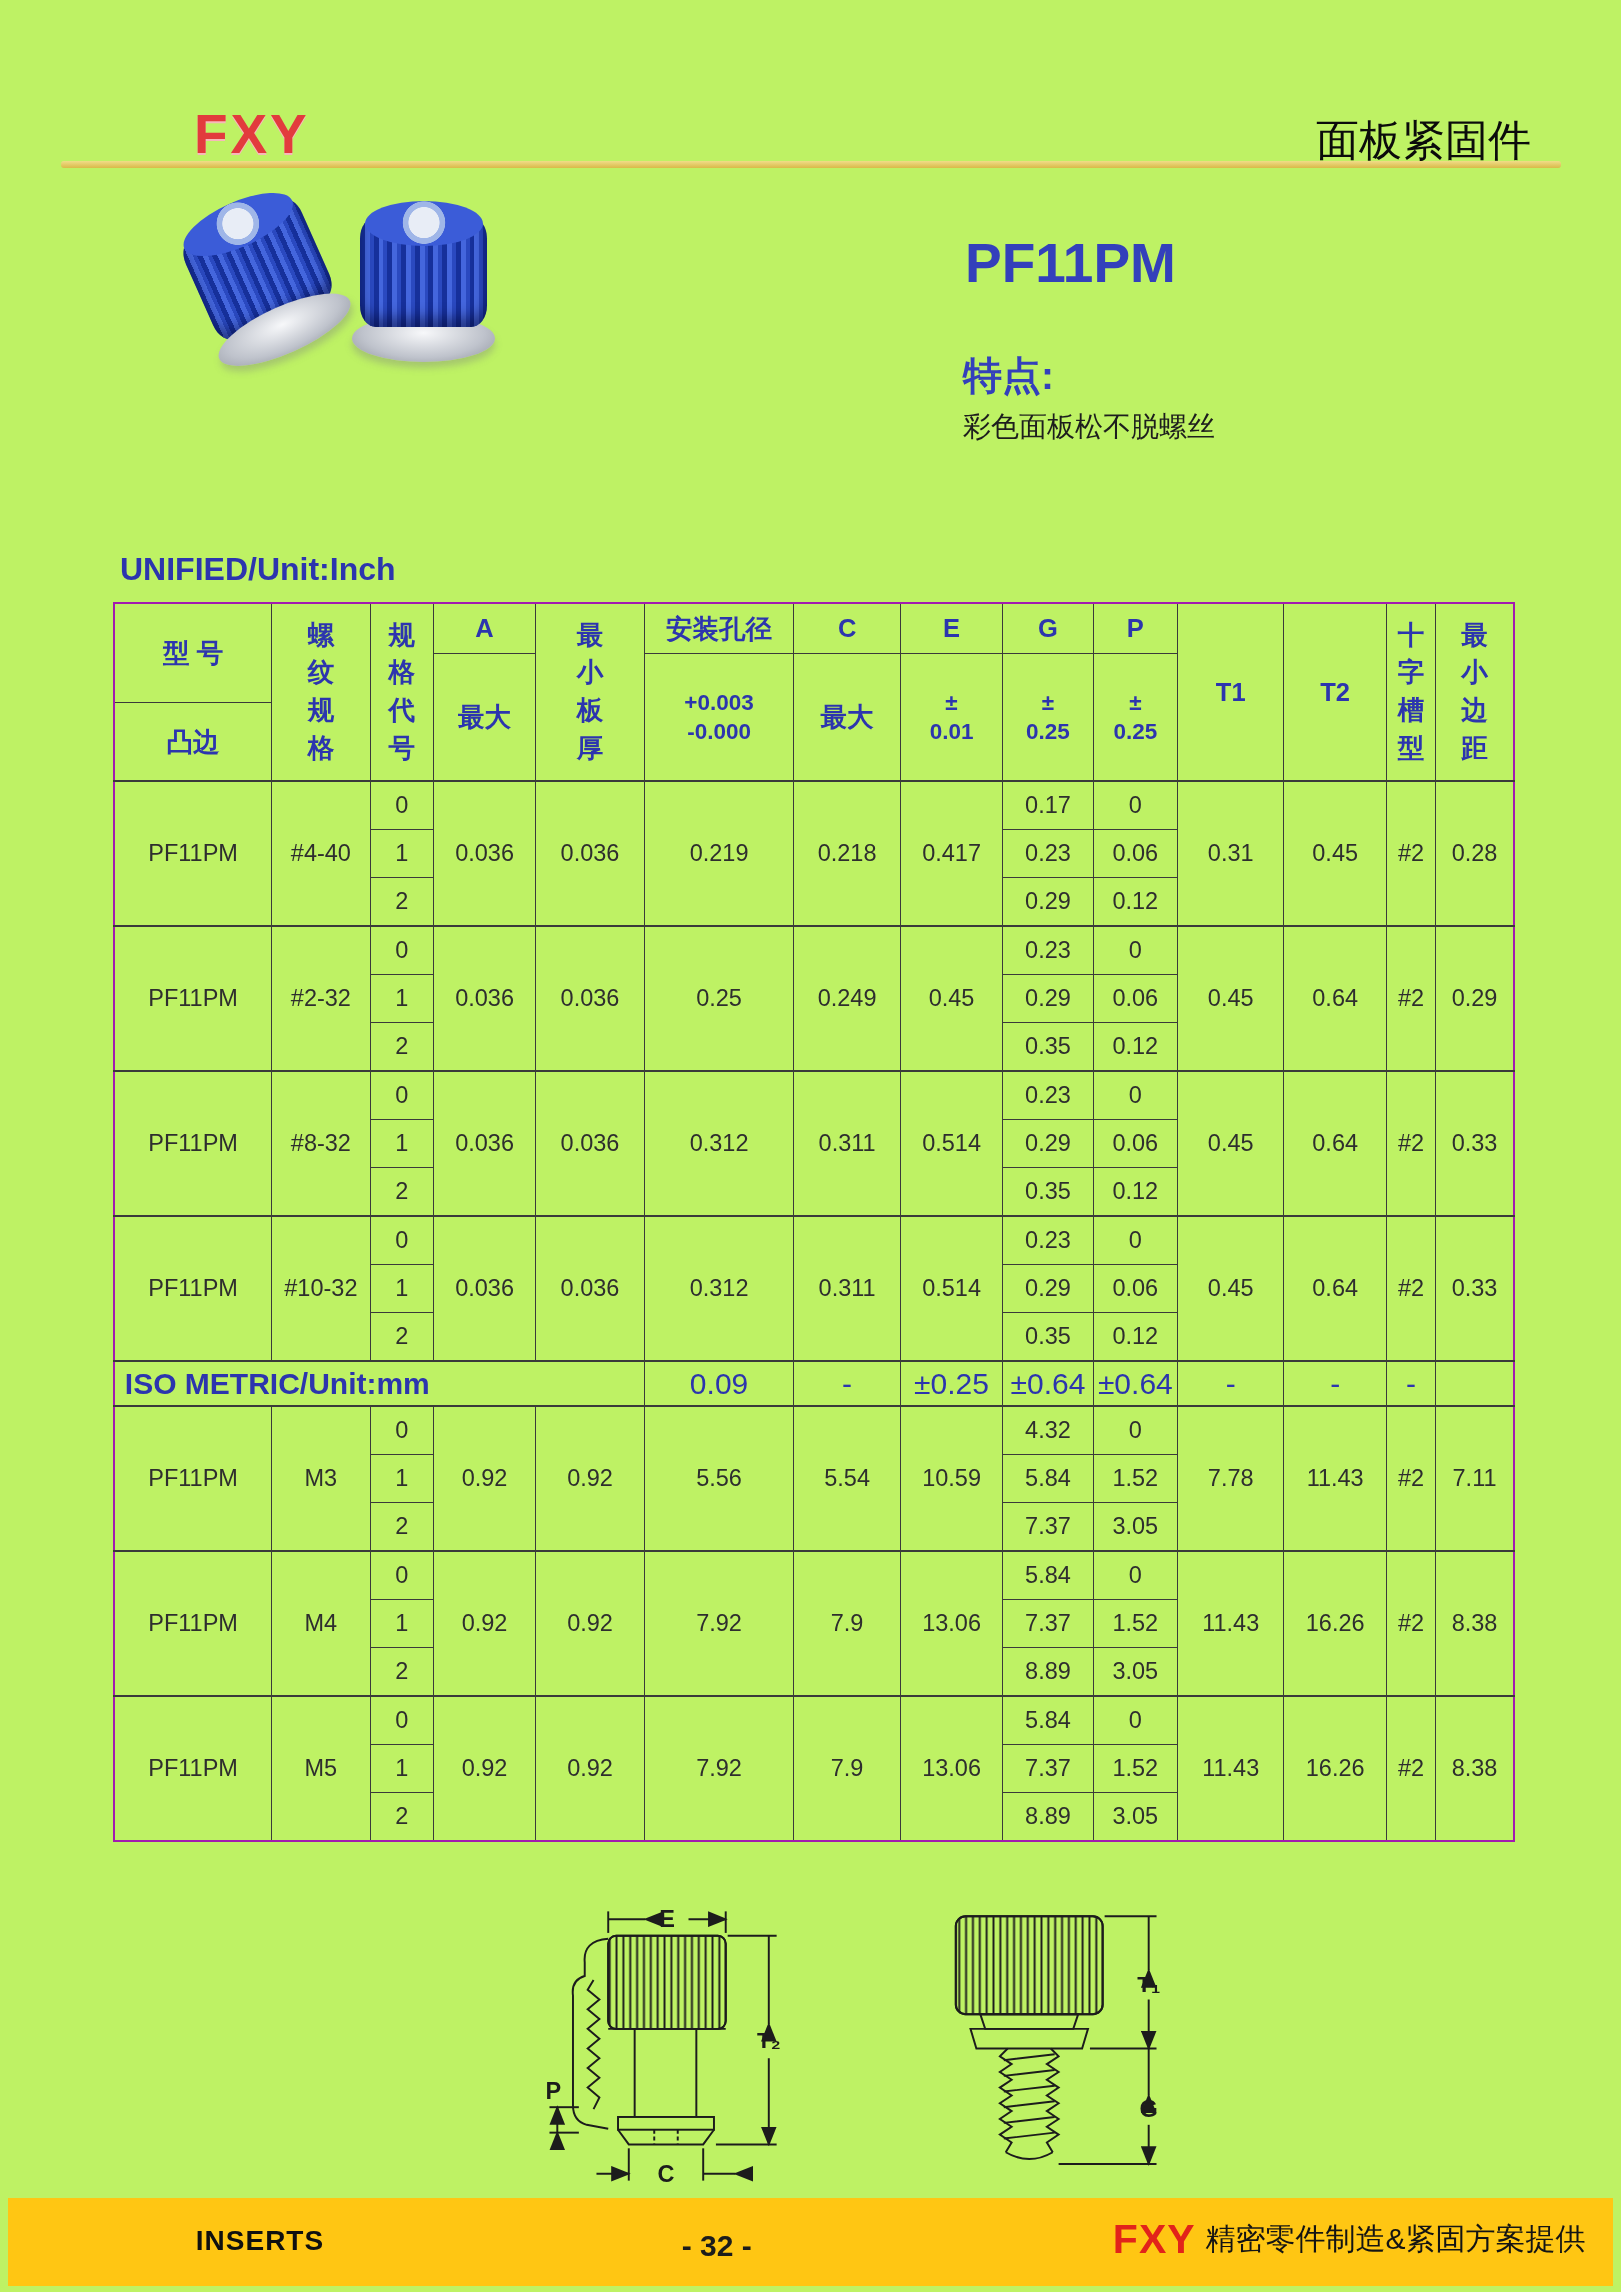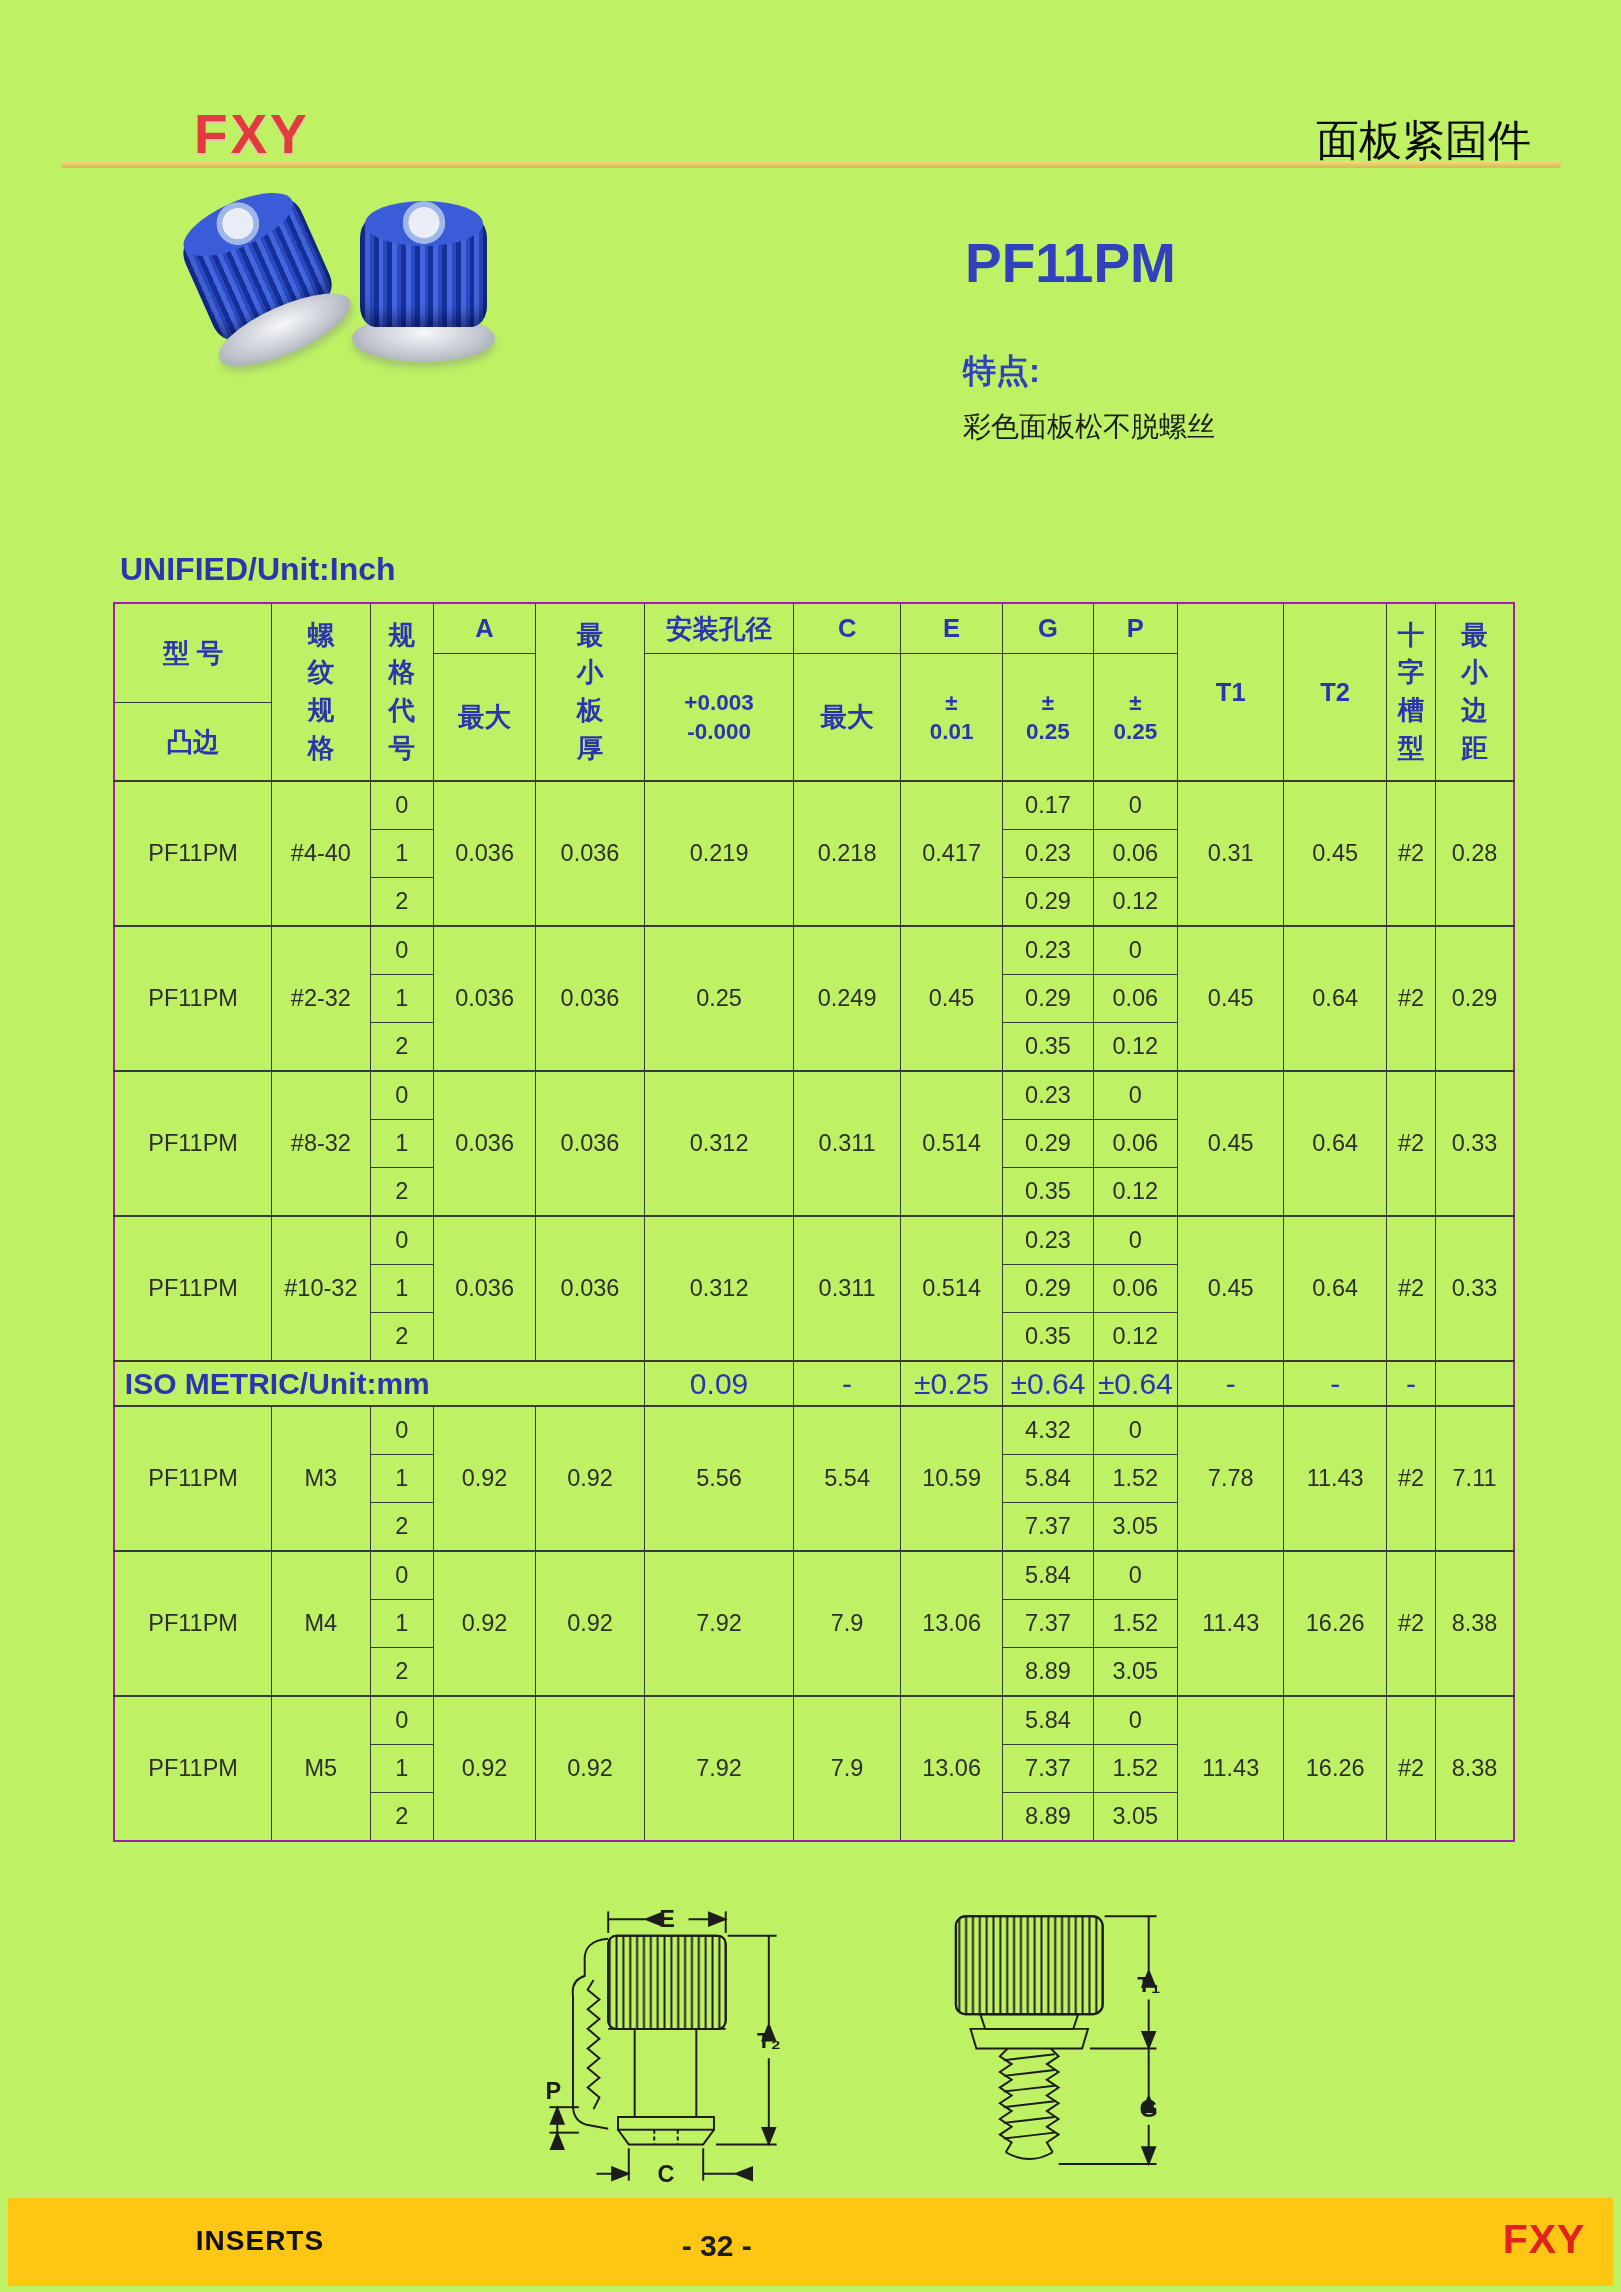--- a/index.html
+++ b/index.html
@@ -19,21 +19,21 @@
         box-shadow:inset 0 -9.8px 13.7px rgba(0,0,30,.45);}
   .knob .top{position:absolute;left:4.9px;top:-15.7px;width:118px;height:45px;border-radius:50%;
         background:radial-gradient(circle at 50% 48%,#e8edf6 0 24%,#9fb6e8 25% 33%,#3b5cd8 34% 100%);}
   .knob .base{position:absolute;left:-7.8px;top:98px;width:143px;height:47px;border-radius:50%;
         background:radial-gradient(ellipse at 50% 38%,#f7f8fa,#bfc3cc 60%,#8d919b);
         box-shadow:0 5.9px 7.8px rgba(120,120,130,.35);}
   .knob1{left:17.6px;top:25.5px;transform:rotate(-24deg);}
   .knob2{left:184px;top:29px;}
   
   .prod-name{position:absolute;left:965px;top:231px;font-size:55px;font-weight:800;color:#3340bb;}
-  .feat-lbl{position:absolute;left:963px;top:349px;font-size:33px;font-weight:800;color:#3340bb;}
+  .feat-lbl{position:absolute;left:963px;top:349px;font-size:39px;font-weight:800;color:#3340bb;}
   .feat-txt{position:absolute;left:963px;top:408px;font-size:28px;color:#1d1d1d;}
   .sec-lbl{position:absolute;left:120px;top:551px;font-size:32px;font-weight:800;color:#2c35ae;}
   
   .tblwrap{position:absolute;left:113px;top:602px;}
   table.tbl{border-collapse:collapse;table-layout:fixed;width:1402px;border:2px solid #a21caf;}
   .tbl th,.tbl td{border:1px solid #3a3a3a;text-align:center;padding:0;overflow:hidden;}
   .tbl thead th{height:176px;vertical-align:middle;color:#2c35ae;font-weight:600;}
   .vtxt{display:inline-block;width:1.15em;word-break:break-all;line-height:1.42;font-size:26.5px;}
   .split{display:flex;flex-direction:column;height:176px;}
   .split .t{border-bottom:1px solid #3a3a3a;display:flex;align-items:center;justify-content:center;}
@@ -471,17 +471,18 @@
         <text x="652" y="240" font-size="24" fill="#1c1c1c" stroke="none" text-anchor="middle" font-weight="bold">G</text>
       </g>
     </svg>
   </div>
 
   <div class="footer">
     <div class="ft-left">INSERTS</div>
     <div class="ft-page">- 32 -</div>
     <div class="ft-right">
       <span class="ft-logo">FXY</span>
+      <span class="ft-tag">精密零件制造&amp;紧固方案提供</span>
     </div>
   </div>
 
 </div>
 
 
 </body></html>

